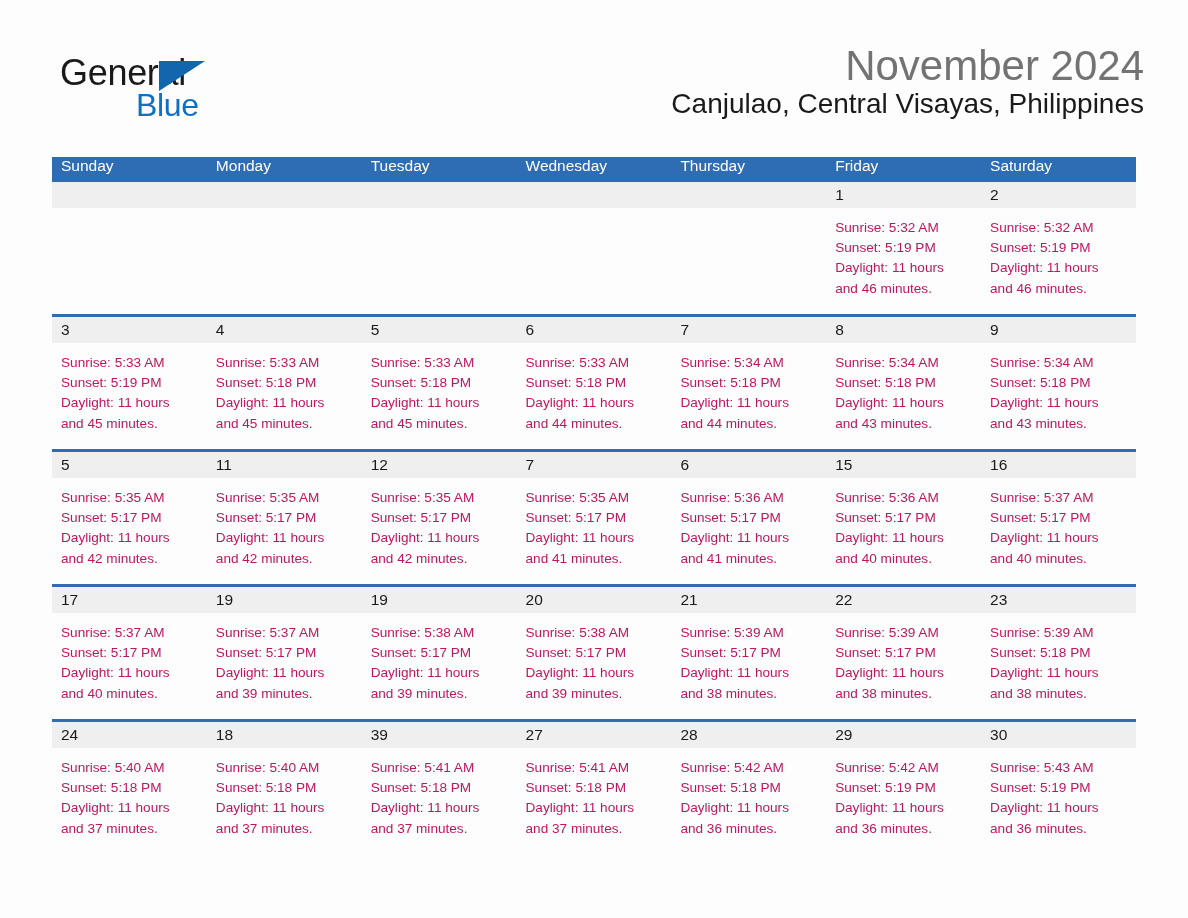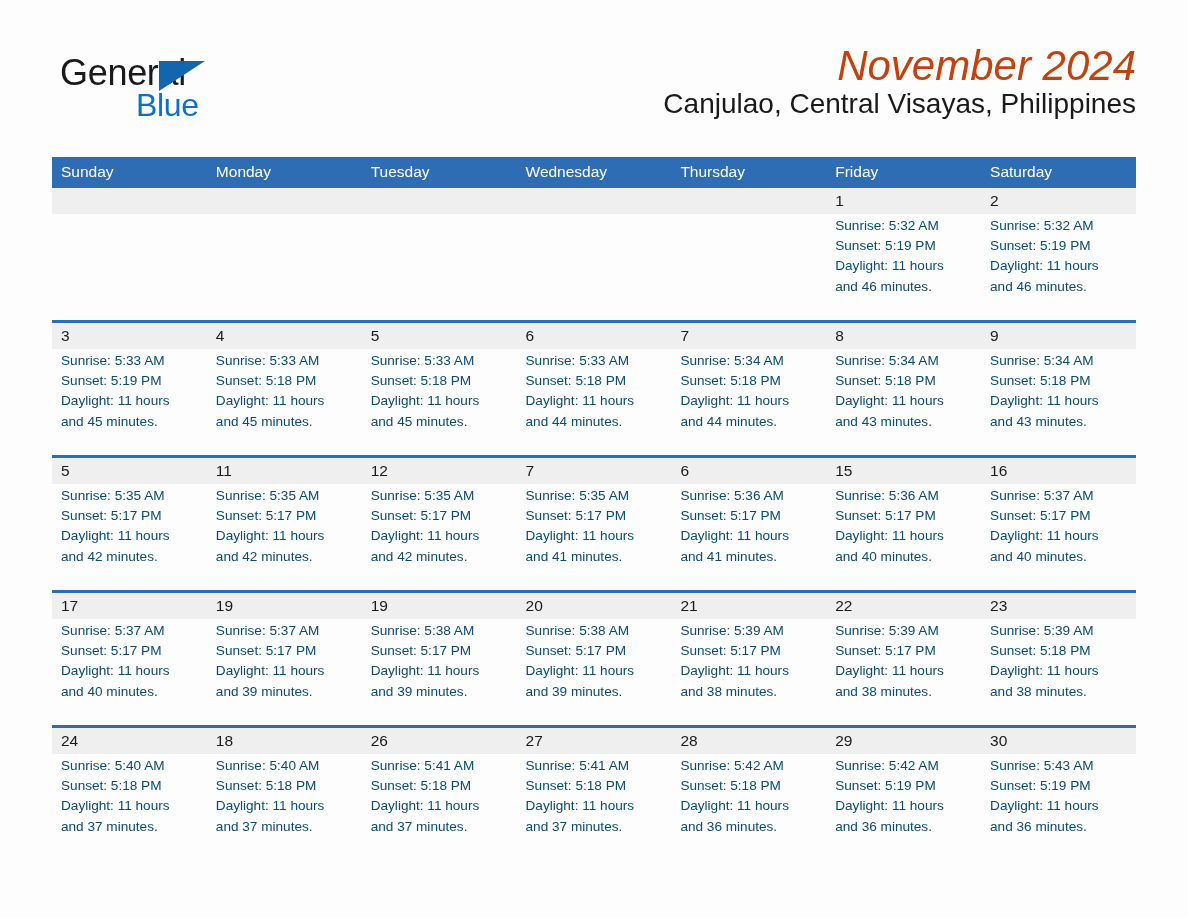--- a/index.html
+++ b/index.html
@@ -19,21 +19,21 @@
     width: 1188px;
     height: 918px;
     background: #fdfdfd;
   }
 
   
   .header {
     position: absolute;
     left: 52px;
     top: 44px;
-    right: 52px;
+    right: 44px;
     height: 100px;
   }
   .logo {
     position: absolute;
     left: 8px;
     top: 8px;
     width: 260px;
     height: 78px;
   }
   .logo-general {
@@ -66,24 +66,23 @@
 
   .title-block {
     position: absolute;
     right: 0;
     top: 0;
     text-align: right;
   }
   .month-title {
     font-size: 42px;
     font-weight: normal;
-    color: #c2410c;
+    color: #737373;
     line-height: 1.05;
     white-space: nowrap;
-    font-style: italic;
   }
   .location-title {
     margin-top: 0;
     font-size: 28px;
     font-weight: normal;
     color: #1a1a1a;
     white-space: nowrap;
   }
 
   
@@ -94,21 +93,21 @@
     width: 1084px;
     border-collapse: collapse;
     table-layout: fixed;
   }
   .calendar th {
     background: #2e6db4;
     color: #ffffff;
     font-weight: normal;
     font-size: 15.5px;
     text-align: left;
-    padding: 6px 0 7px 9px;
+    padding: 0 0 7px 9px;
     height: 18px;
     vertical-align: middle;
     border: none;
   }
   .calendar td {
     vertical-align: top;
     padding: 0;
     border: none;
     border-top: 3px solid #2e6db4;
     height: 132px;
@@ -119,24 +118,24 @@
   }
   .daynum {
     background: #efefef;
     font-size: 15.5px;
     color: #1a1a1a;
     padding: 4px 0 5px 9px;
     height: 17px;
     line-height: 17px;
   }
   .daybody {
-    padding: 2px 10px 0 9px;
+    padding: 10px 10px 0 9px;
     font-size: 13.6px;
     line-height: 20.2px;
-    color: #0c4a6e;
+    color: #be185d;
   }
   .daybody div {
     white-space: nowrap;
   }
   td.empty .daynum {
     background: #efefef;
     color: transparent;
   }
 </style>
 </head>
@@ -412,21 +411,21 @@
           <td>
             <div class="daynum">18</div>
             <div class="daybody">
               <div>Sunrise: 5:40 AM</div>
               <div>Sunset: 5:18 PM</div>
               <div>Daylight: 11 hours</div>
               <div>and 37 minutes.</div>
             </div>
           </td>
           <td>
-            <div class="daynum">26</div>
+            <div class="daynum">39</div>
             <div class="daybody">
               <div>Sunrise: 5:41 AM</div>
               <div>Sunset: 5:18 PM</div>
               <div>Daylight: 11 hours</div>
               <div>and 37 minutes.</div>
             </div>
           </td>
           <td>
             <div class="daynum">27</div>
             <div class="daybody">

